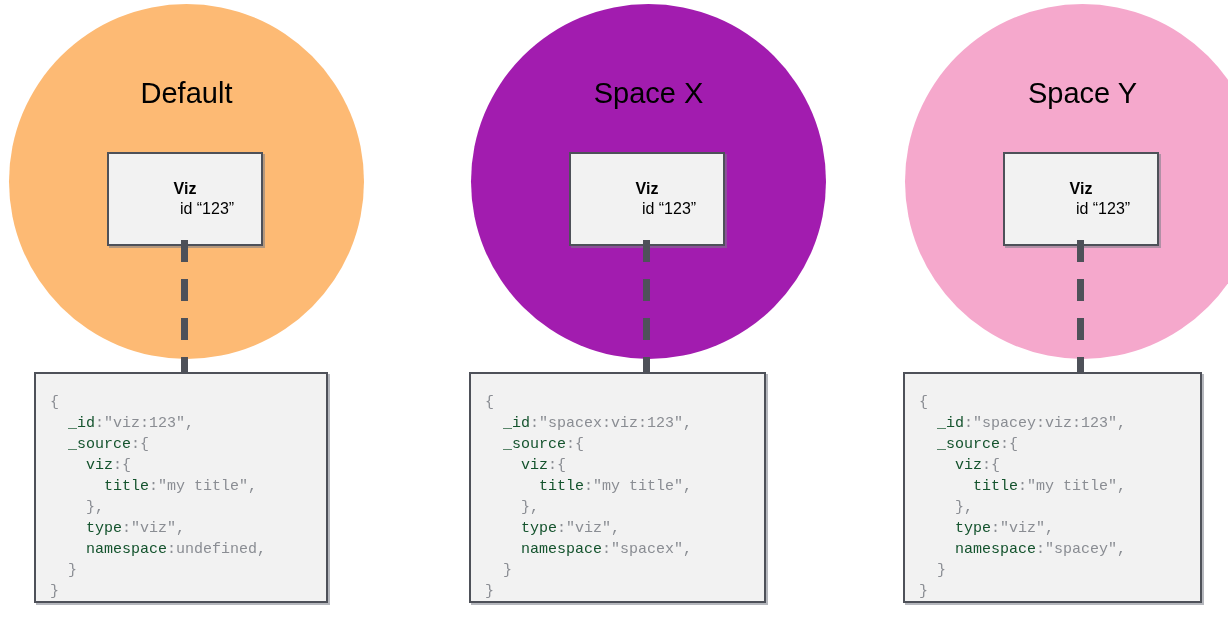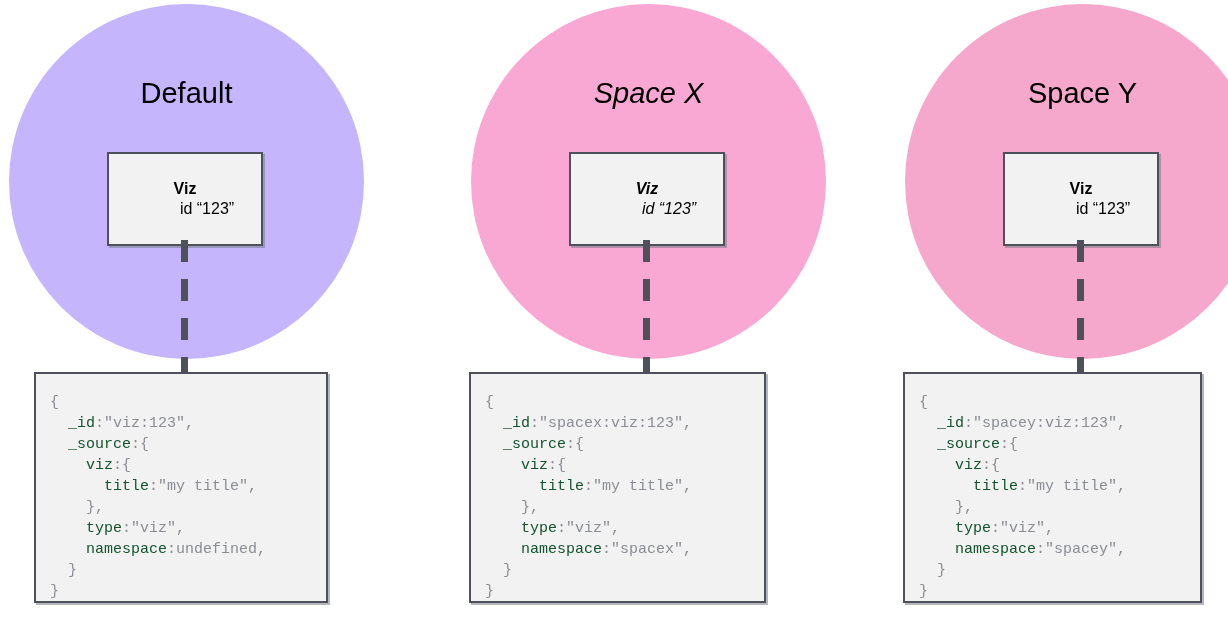--- a/index.html
+++ b/index.html
@@ -118,38 +118,38 @@
   }
   .code-line { white-space: pre; }
   .k { color: #14532d; }
   .v { color: #8a8d93; }
 </style>
 </head>
 <body>
 
 <div id="diagram-root">
     <div class="column" id="col-0">
-      <div class="circle" style="background: #c4b5fd; text-decoration: underline;">
+      <div class="circle" style="background: #fdba74; text-decoration: underline;">
         <div class="circle-title">Default</div>
         <div class="viz-box">
           <div class="viz-title">Viz</div>
           <div class="viz-sub">id “123”</div>
         </div>
       </div>
       <div class="connector">
         <svg width="7" height="133" viewBox="0 0 7 133">
           <line x1="3.5" y1="0" x2="3.5" y2="133" stroke="#4e5159" stroke-width="7" stroke-dasharray="22 17"></line>
         </svg>
       </div>
       <div class="code-box">
         <div class="code-text"><div class="code-line"><span class="v">{</span></div><div class="code-line"><span class="v">  </span><span class="k">_id</span><span class="v">:"viz:123",</span></div><div class="code-line"><span class="v">  </span><span class="k">_source</span><span class="v">:{</span></div><div class="code-line"><span class="v">    </span><span class="k">viz</span><span class="v">:{</span></div><div class="code-line"><span class="v">      </span><span class="k">title</span><span class="v">:"my title",</span></div><div class="code-line"><span class="v">    },</span></div><div class="code-line"><span class="v">    </span><span class="k">type</span><span class="v">:"viz",</span></div><div class="code-line"><span class="v">    </span><span class="k">namespace</span><span class="v">:undefined,</span></div><div class="code-line"><span class="v">  }</span></div><div class="code-line"><span class="v">}</span></div></div>
       </div>
     </div>
     <div class="column" id="col-1">
-      <div class="circle" style="background: #f9a8d4; font-style: italic;">
+      <div class="circle" style="background: #a21caf;">
         <div class="circle-title">Space X</div>
         <div class="viz-box">
           <div class="viz-title">Viz</div>
           <div class="viz-sub">id “123”</div>
         </div>
       </div>
       <div class="connector">
         <svg width="7" height="133" viewBox="0 0 7 133">
           <line x1="3.5" y1="0" x2="3.5" y2="133" stroke="#4e5159" stroke-width="7" stroke-dasharray="22 17"></line>
         </svg>

